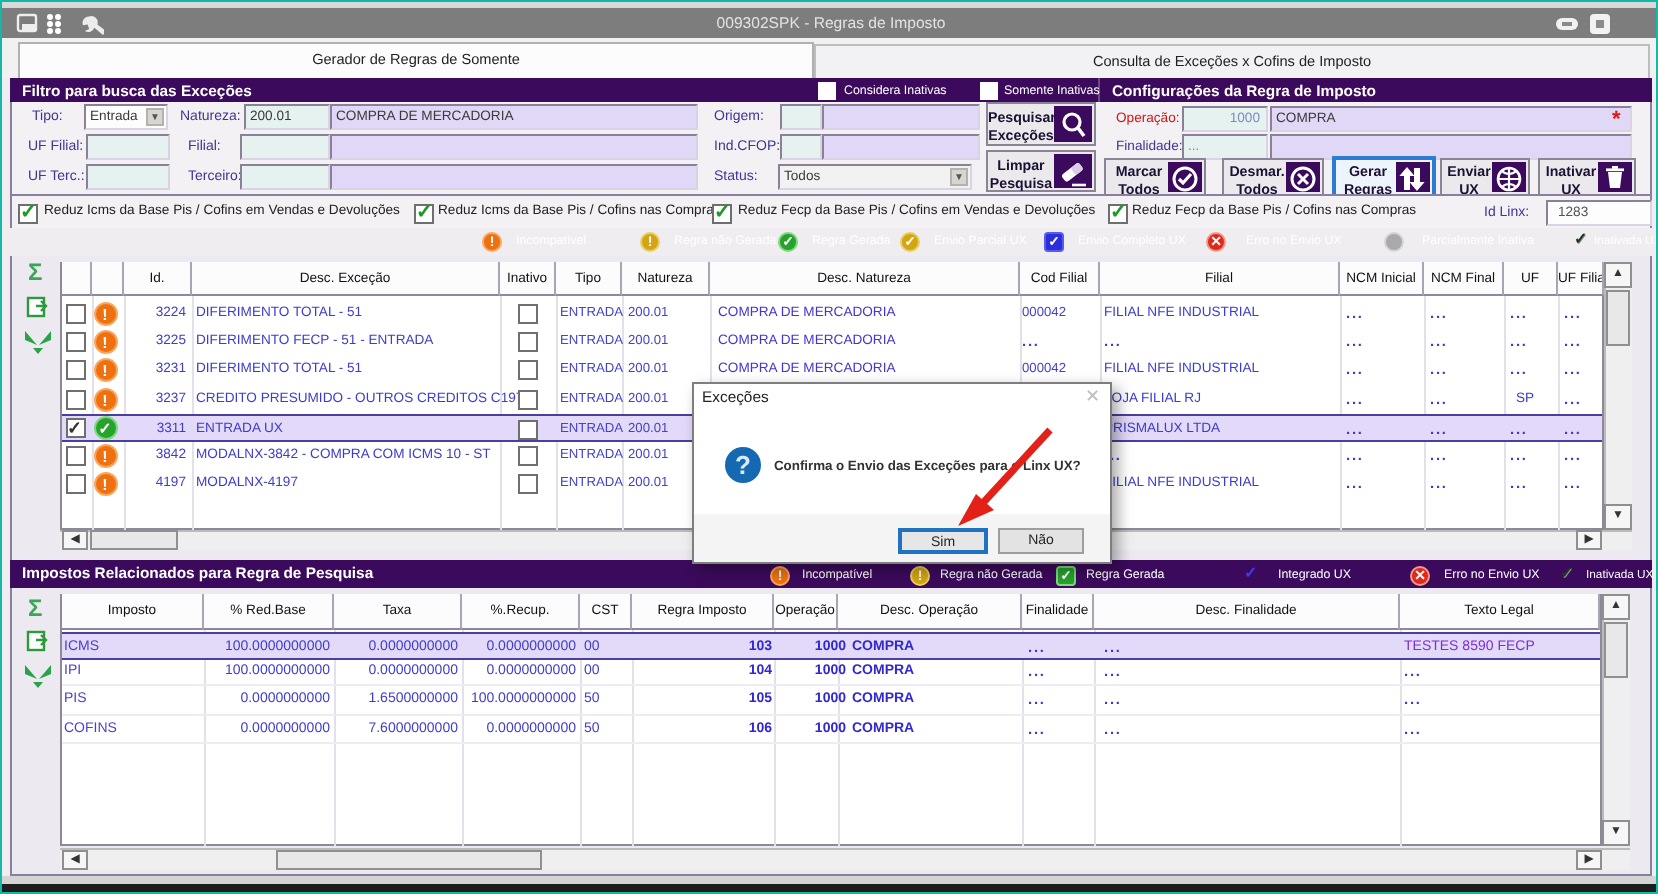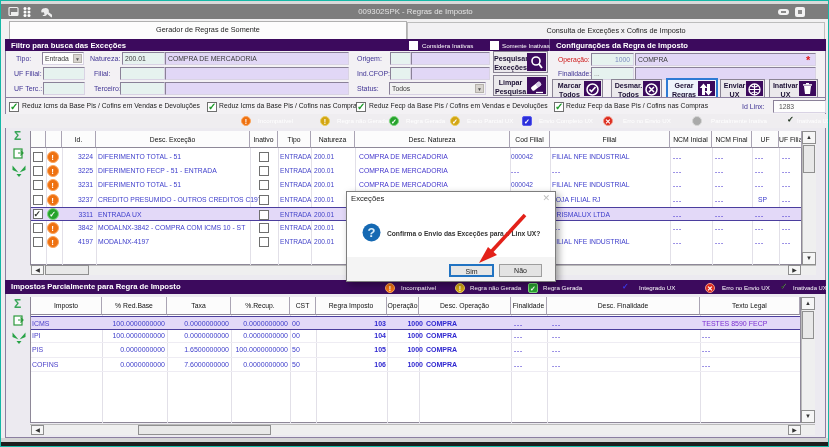--- a/index.html
+++ b/index.html
@@ -351,21 +351,21 @@
 
 <div class="ab" style="left:801px;top:130px;width:14px;height:134px;background:#efefef;border-left:1px solid #bbb"></div>
 <div class="vbtn arr" style="left:801px;top:130px;width:14px;height:13px">▲</div>
 <div class="vbtn arr" style="left:801px;top:251px;width:14px;height:13px">▼</div>
 <div class="sth" style="left:802px;top:144px;width:12px;height:28px"></div>
 <div class="ab" style="left:29px;top:264px;width:786px;height:10px;background:#efefef;border-top:1px solid #bbb"></div>
 <div class="vbtn arr" style="left:30px;top:264px;width:13px;height:10px;line-height:8px">◀</div>
 <div class="vbtn arr" style="left:787px;top:264px;width:13px;height:10px;line-height:8px">▶</div>
 <div class="sth" style="left:44px;top:264px;width:44px;height:10px"></div>
 
-<div class="hdr" style="left:4px;top:279px;width:821px;height:14px;padding-left:6px;line-height:14px">Impostos Parcialmente para Regra de Imposto</div>
+<div class="hdr" style="left:4px;top:279px;width:821px;height:14px;padding-left:6px;line-height:14px">Impostos Relacionados para Regra de Pesquisa</div>
 <div class="ic io" style="left:384px;top:282px">!</div>
     <div class="leg" style="left:400px;top:282px">Incompatível</div>
 <div class="ic iy" style="left:454px;top:282px">!</div>
     <div class="leg" style="left:469px;top:282px">Regra não Gerada</div>
 <div class="ic ig" style="left:527px;top:282px;border-radius:2px">✓</div>
     <div class="leg" style="left:542px;top:282px">Regra Gerada</div>
 <div class="leg" style="left:621px;top:281px;color:#3b3bf0;font-size:8px;font-weight:bold">✓</div>
     <div class="leg" style="left:638px;top:282px">Integrado UX</div>
 <div class="ic ir" style="left:704px;top:282px">✕</div>
     <div class="leg" style="left:721px;top:282px">Erro no Envio UX</div>

